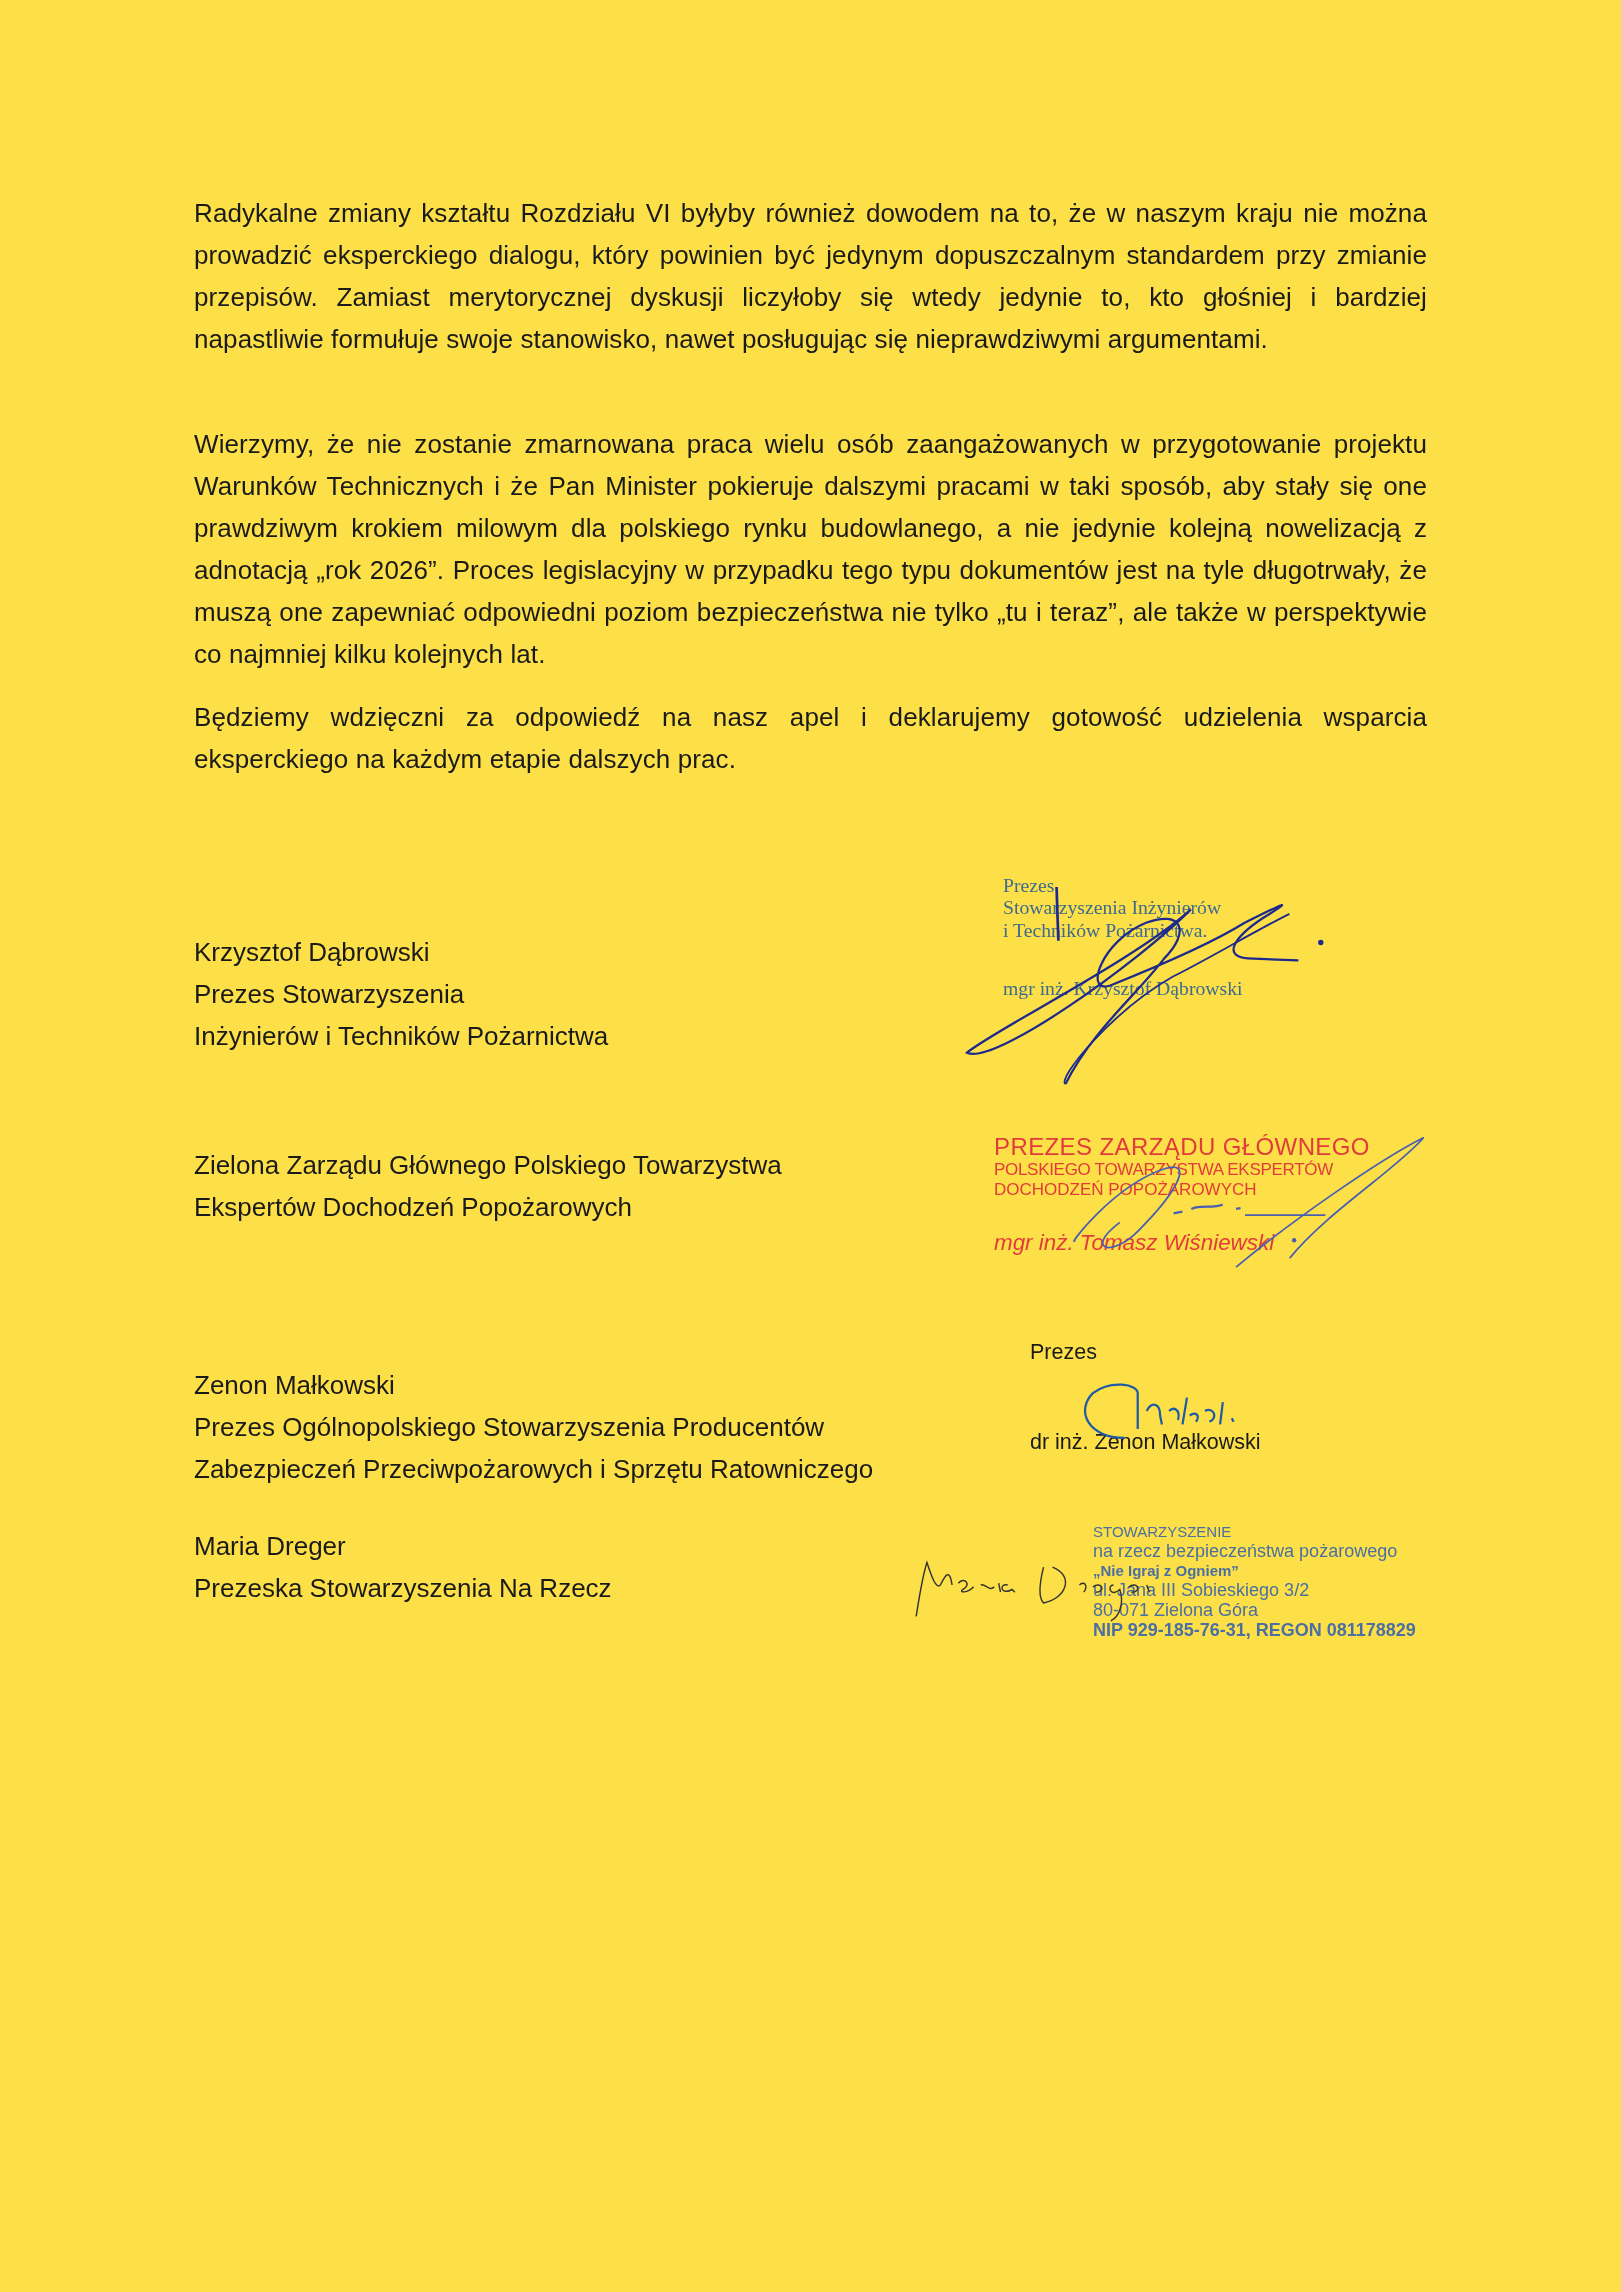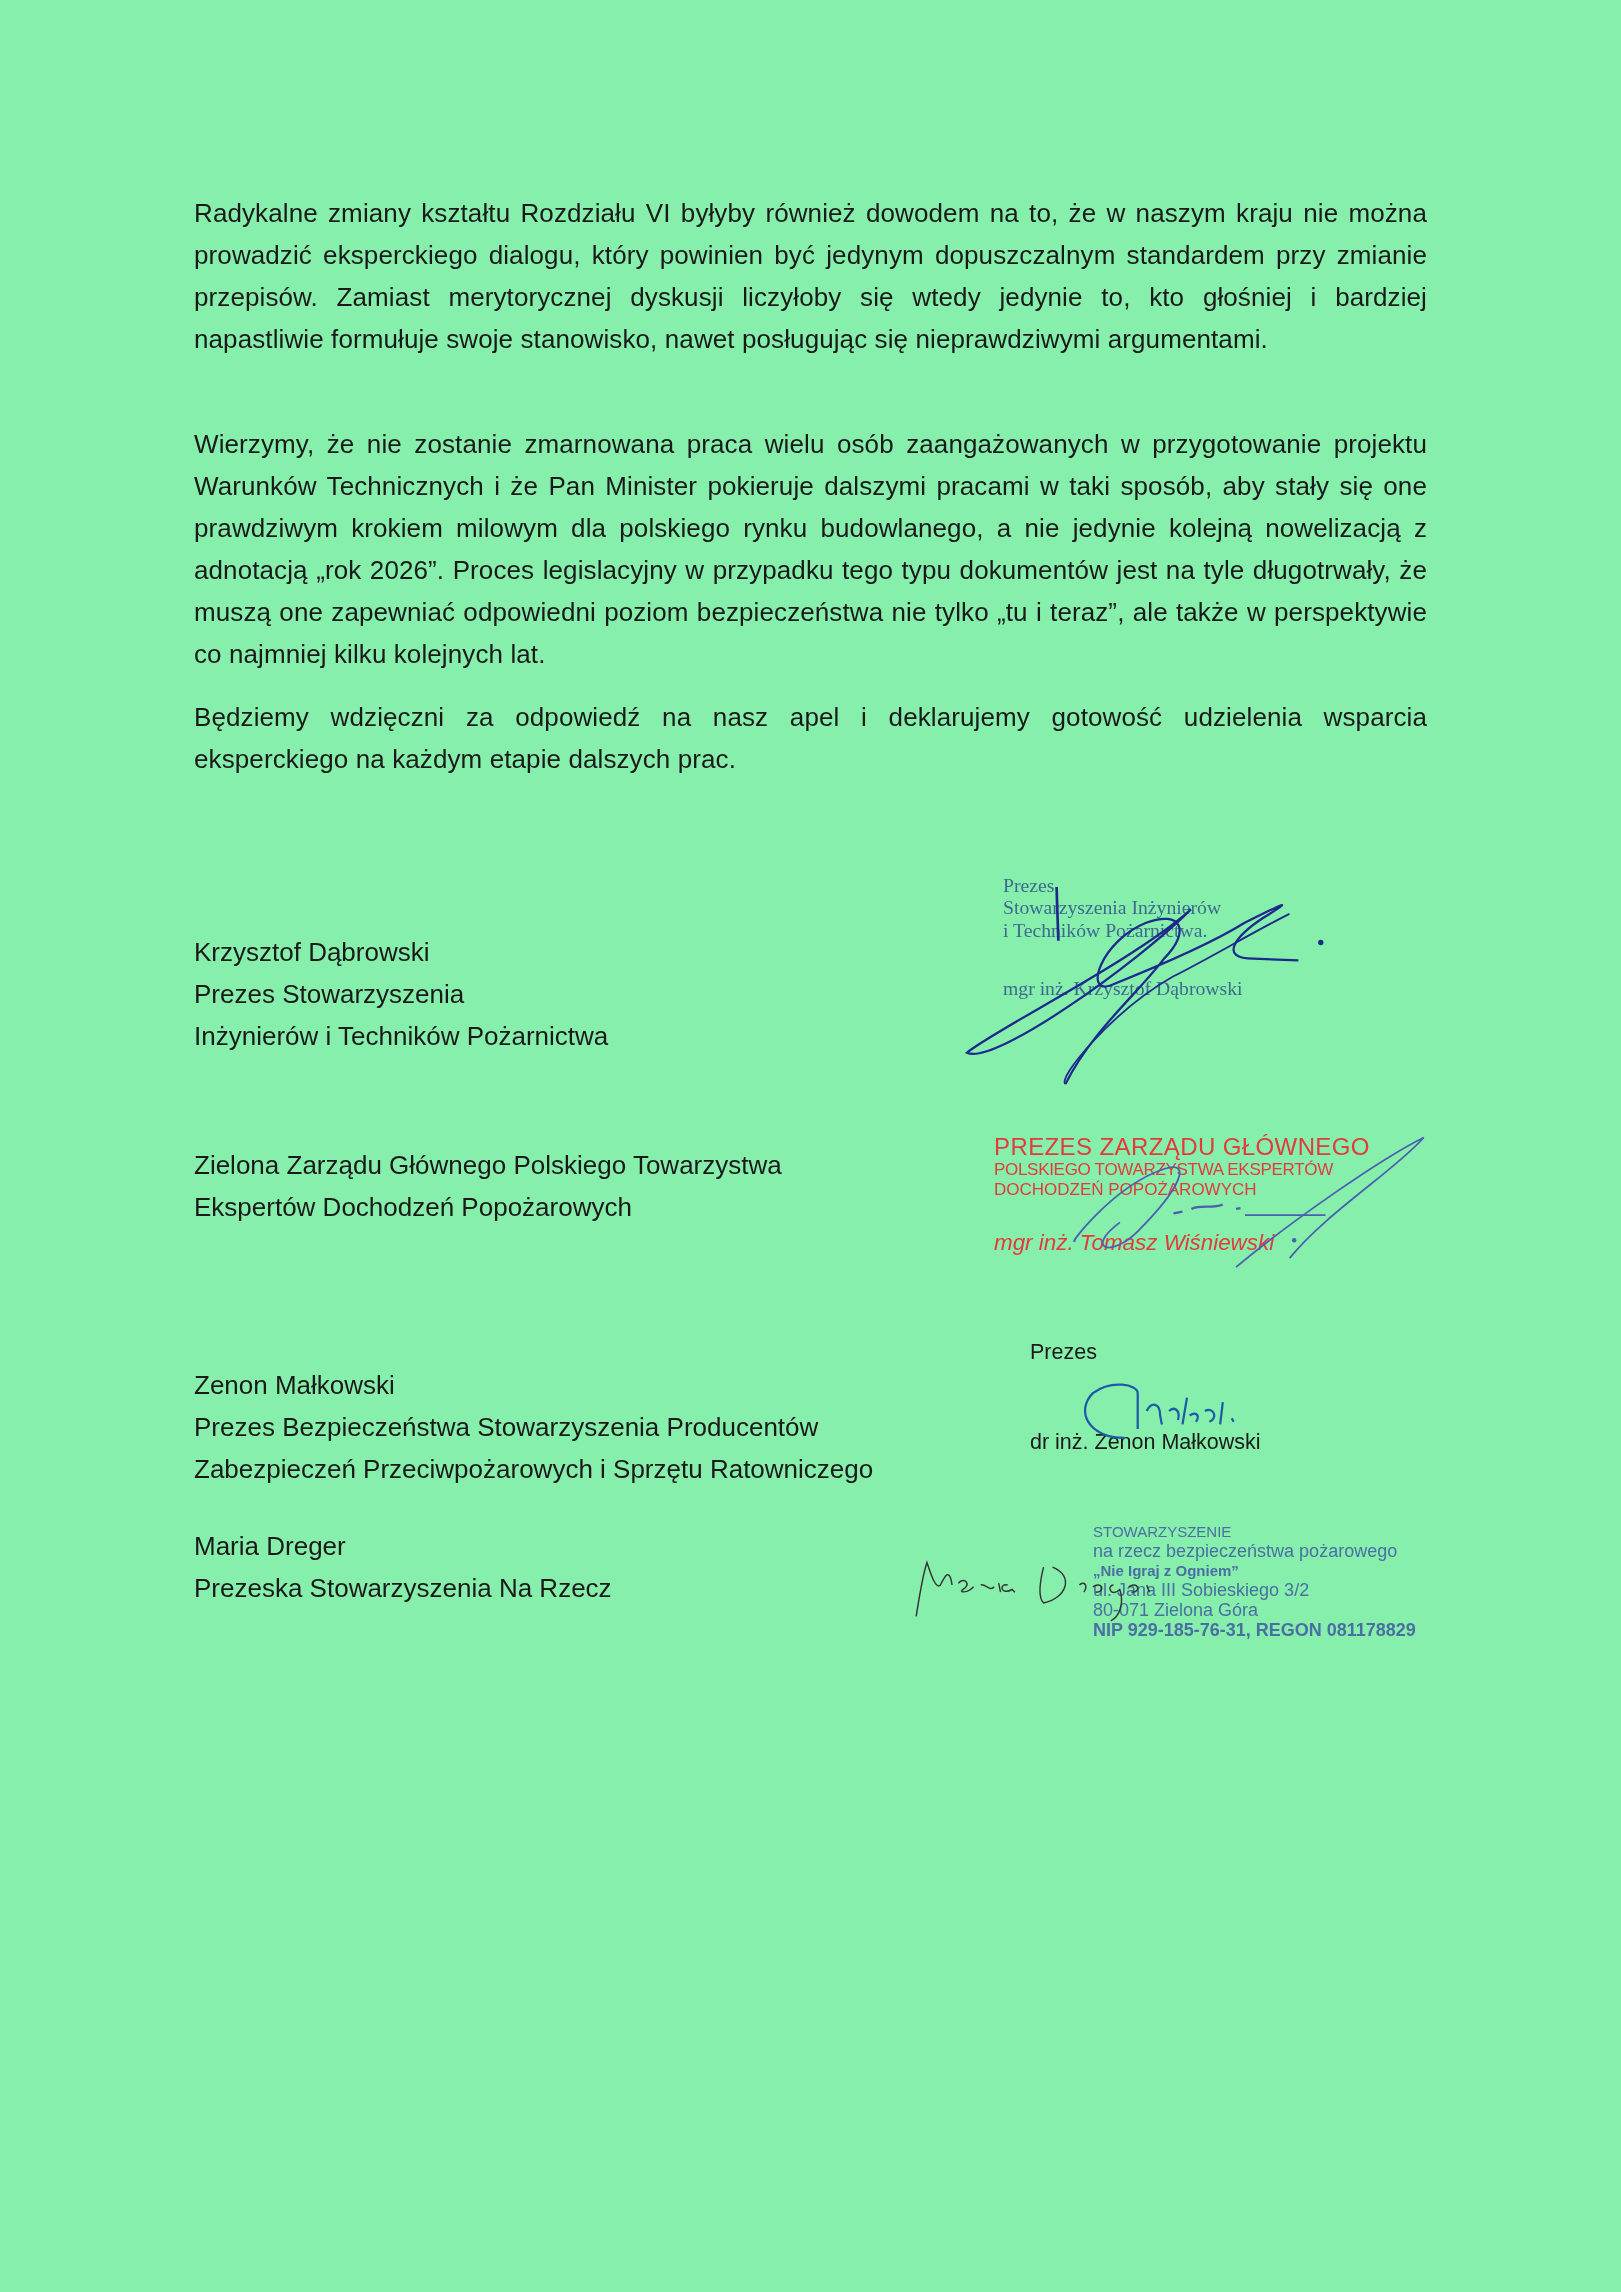--- a/index.html
+++ b/index.html
@@ -1,18 +1,18 @@
 <!DOCTYPE html>
 <html style="font-size:14.3px"><head>
 <meta charset="utf-8">
 <style>
   html, body { margin: 0; padding: 0; background: #ffffff; }
   body { width: 1622px; height: 2293px; position: relative; overflow: hidden;
          font-family: "Liberation Sans", "DejaVu Sans", sans-serif; color: #1a1a1a; }
-  .page { position: absolute; left: 0; top: 0; width: 1622px; height: 2293px; background: #86efac; }
+  .page { position: absolute; left: 0; top: 0; width: 1622px; height: 2293px; background: #fde047; }
   .body-text { position: absolute; left: 194px; width: 1233px; font-size: 26px; line-height: 42px;
                text-align: justify; margin: 0; letter-spacing: 0.1px; }
   .p1 { top: 192px; }
   .p2 { top: 423px; }
   .p3 { top: 696px; }
   .sig-text { position: absolute; left: 194px; font-size: 26px; line-height: 42px; margin: 0; }
   .sig-text div { white-space: nowrap; }
   .s1 { top: 931px; }
   .s2 { top: 1144px; }
   .s3 { top: 1364px; }
@@ -79,21 +79,21 @@
   <svg class="ink" style="left:1057px;top:1133px;" width="376" height="143" viewBox="0 0 420 160">
     <path d="M20 120 C 10 130, 60 60, 120 40 C 150 30, 140 60, 90 110 C 60 140, 30 130, 70 100" stroke="#4a5fb0" stroke-width="2" fill="none"></path>
     <path d="M130 90 L 140 88 M150 85 C 160 80, 175 85, 185 80 M200 85 L 205 84" stroke="#4a5fb0" stroke-width="2.5" fill="none"></path>
     <path d="M210 92 L 300 92" stroke="#4a5fb0" stroke-width="2" fill="none"></path>
     <path d="M200 150 C 260 100, 360 30, 410 5 C 380 40, 300 90, 260 140" stroke="#4a5fb0" stroke-width="2" fill="none"></path>
     <circle cx="265" cy="120" r="2.5" fill="#4a5fb0"></circle>
   </svg>
 
   <div class="sig-text s3">
     <div>Zenon Małkowski</div>
-    <div>Prezes Bezpieczeństwa Stowarzyszenia Producentów</div>
+    <div>Prezes Ogólnopolskiego Stowarzyszenia Producentów</div>
     <div>Zabezpieczeń Przeciwpożarowych i Sprzętu Ratowniczego</div>
   </div>
   <div class="stamp stamp3">
     <div class="top">Prezes</div>
     <div class="bottom">dr inż. Zenon Małkowski</div>
   </div>
   <svg class="ink" style="left:1075px;top:1375px;" width="215" height="72" viewBox="0 0 240 80">
     <path d="M55 70 C 15 70, 0 40, 20 20 C 40 5, 70 10, 70 20 L 70 60 M 80 40 C 85 30, 95 30, 95 45 L 97 55 M 105 40 C 110 35, 118 38, 115 50 M 125 25 L 120 55 M 128 45 C 135 40, 140 45, 135 52 M 145 40 C 155 35, 160 48, 150 52 M 165 30 L 162 55 M 175 48 L 177 52" stroke="#1e5aa8" stroke-width="2.5" fill="none"></path>
   </svg>
 

